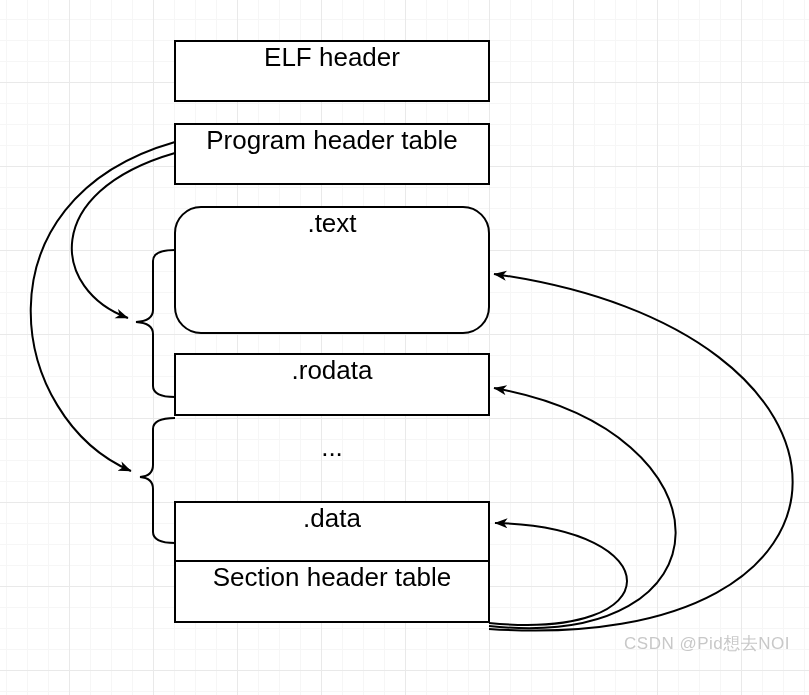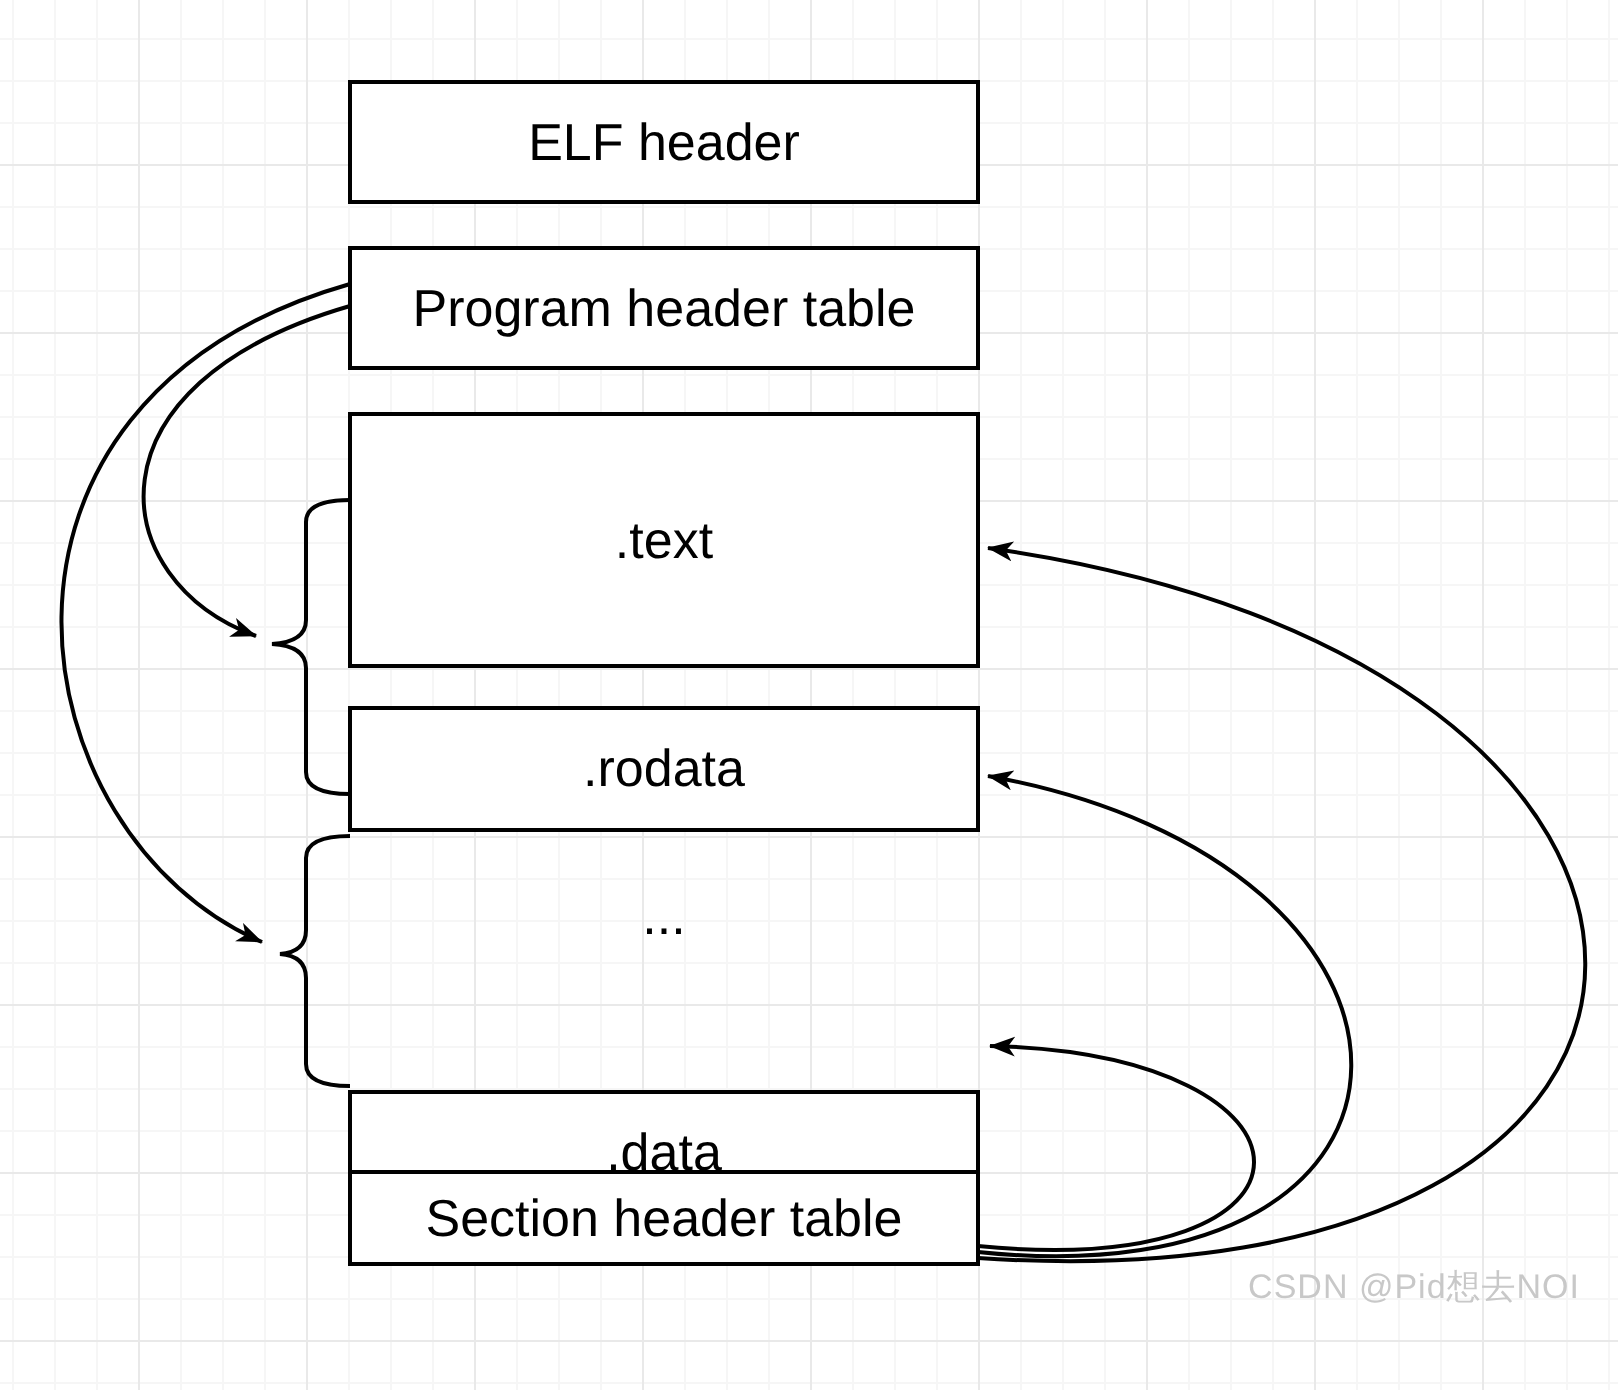--- a/index.html
+++ b/index.html
@@ -30,37 +30,36 @@
     height: 695px;
   }
   .node {
     position: absolute;
     left: 174px;
     width: 316px;
     box-sizing: border-box;
     background: #ffffff;
     border: 2.5px solid #000000;
     display: flex;
-    align-items: center;
     justify-content: center;
     font-size: 26px;
     color: #000000;
     white-space: nowrap;
   }
   .node.plain {
     border: none;
     background: transparent;
   }
   #box-elf      { top: 40px;  height: 62px; }
   #box-phdr     { top: 123px; height: 62px; }
-  #box-text     { top: 206px; height: 128px; }
+  #box-text     { top: 206px; height: 128px; border-radius: 27px; }
   #box-rodata   { top: 353px; height: 63px; }
   #node-dots    { top: 432px; height: 52px; }
-  #box-data     { top: 501px; height: 63px; margin-top: 44px; }
-  #box-shdr     { top: 585px; height: 48px; }
+  #box-data     { top: 501px; height: 63px; }
+  #box-shdr     { top: 560px; height: 63px; }
   .watermark {
     position: absolute;
     right: 19px;
     top: 632px;
     font-size: 17px;
     color: #c8c8c8;
     letter-spacing: 0.5px;
   }
 </style>
 </head>

